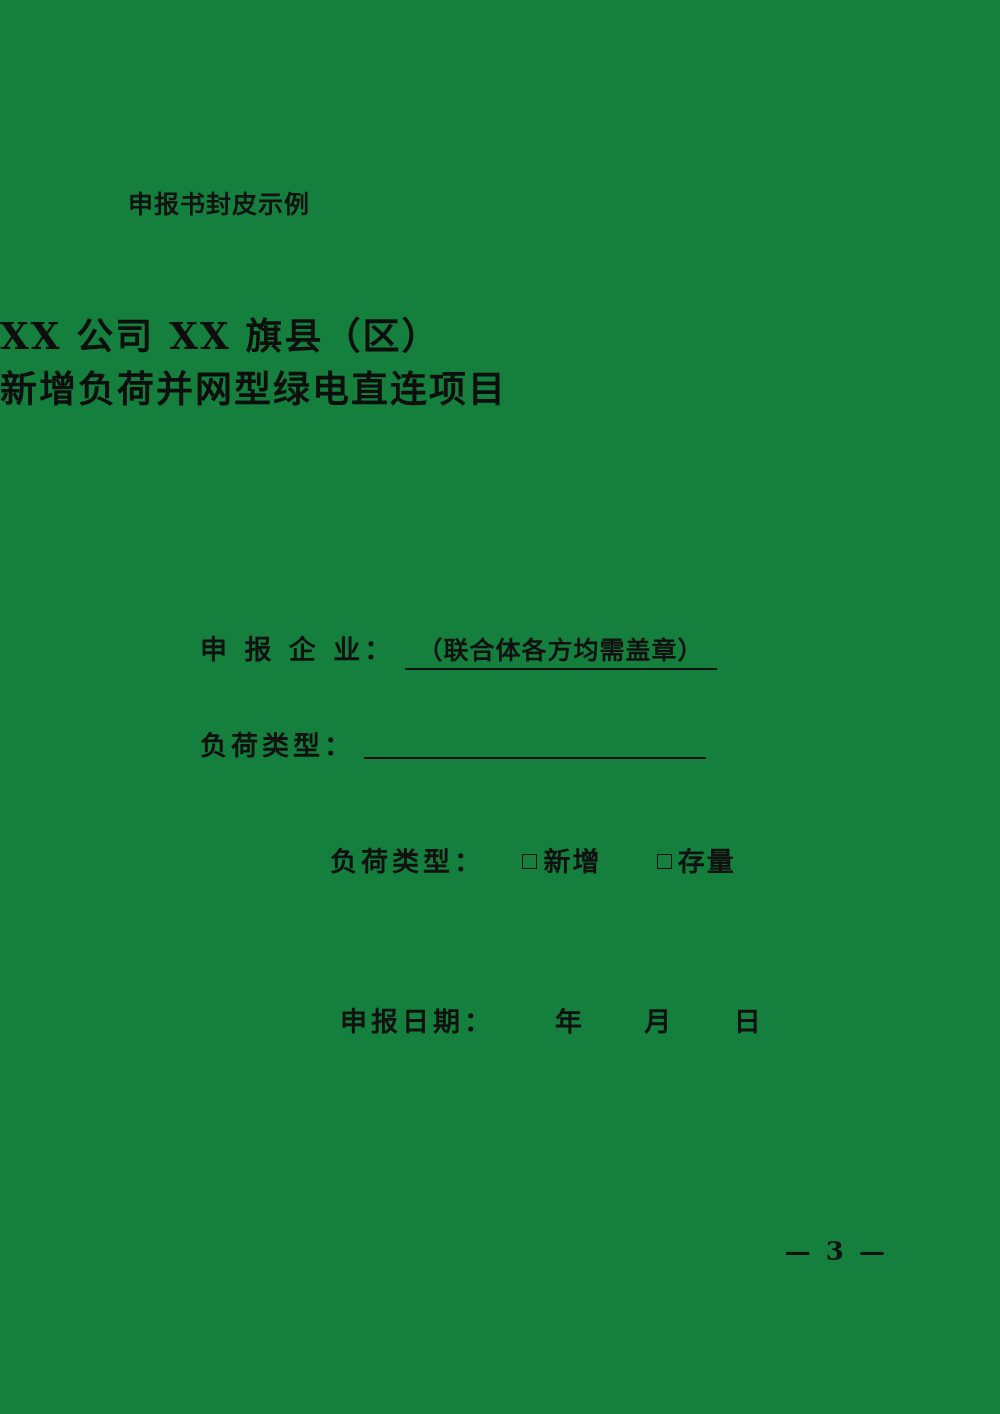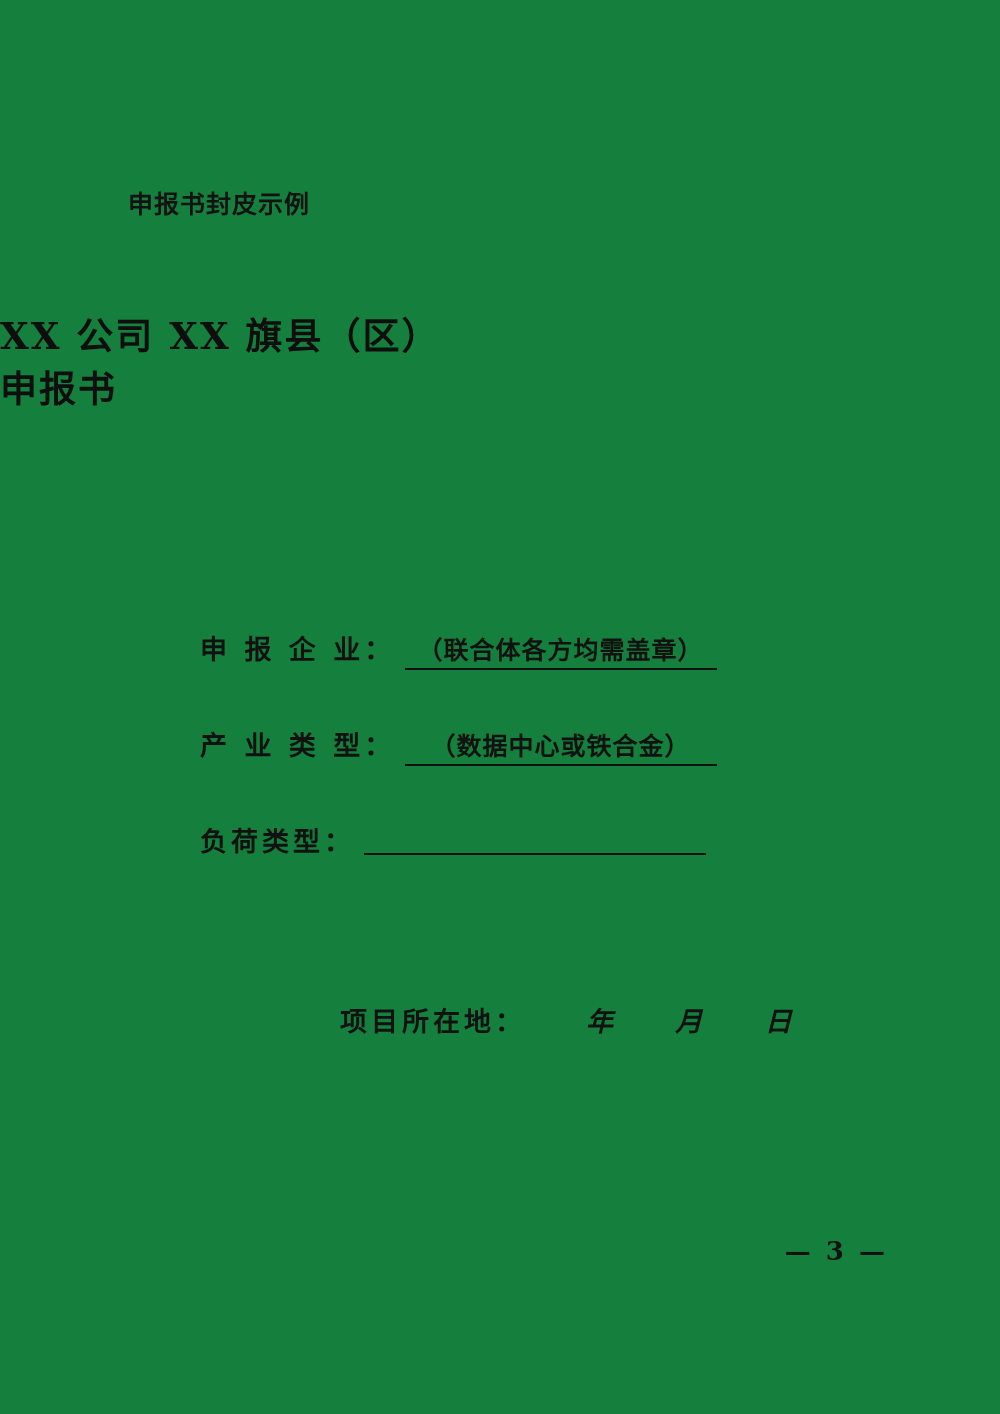--- a/index.html
+++ b/index.html
@@ -112,21 +112,20 @@
     width: 13px;
     height: 13px;
     border: 1.6px solid #111;
     margin-right: 6px;
     vertical-align: 2px;
   }
 
   .date-fields {
     display: inline-block;
     margin-left: 24px;
-    font-style: italic;
   }
   .date-unit {
     display: inline-block;
     width: 78px;
     text-align: center;
     font-weight: 700;
   }
 
   
   .page-number {
@@ -142,50 +141,57 @@
 </style>
 </head>
 <body>
 
 <div class="page">
 
   <div class="annotation">申报书封皮示例</div>
 
   <div class="title-block">
     <span class="title-line">XX 公司 XX 旗县（区）</span>
-    <span class="title-line">申报书</span>
+    <span class="title-line">新增负荷并网型绿电直连项目</span>
   </div>
 
   <div class="form">
 
     <div class="row row-company">
       <div class="row-inner">
         <span class="label">申 报 企 业：</span>
         <span class="fill">（联合体各方均需盖章）</span>
       </div>
     </div>
 
-    <div class="row row-industry">
-      <div class="row-inner">
-        <span class="label">产 业 类 型：</span>
-        <span class="fill">（数据中心或铁合金）</span>
-      </div>
-    </div>
 
     <div class="row row-location">
       <div class="row-inner">
         <span class="label">负荷类型：</span>
         <span class="fill blank"></span>
       </div>
     </div>
 
+    <div class="row row-loadtype">
+      <div class="row-inner">
+        <span class="label">负荷类型：</span>
+        <span class="checkbox-group">
+          <span class="checkbox-item">
+            <span class="box"></span><span>新增</span>
+          </span>
+          <span class="checkbox-item">
+            <span class="box"></span><span>存量</span>
+          </span>
+        </span>
+      </div>
+    </div>
 
     <div class="row row-date">
       <div class="row-inner">
-        <span class="label">项目所在地：</span>
+        <span class="label">申报日期：</span>
         <span class="date-fields">
           <span class="date-unit">年</span>
           <span class="date-unit">月</span>
           <span class="date-unit">日</span>
         </span>
       </div>
     </div>
 
   </div>
 

